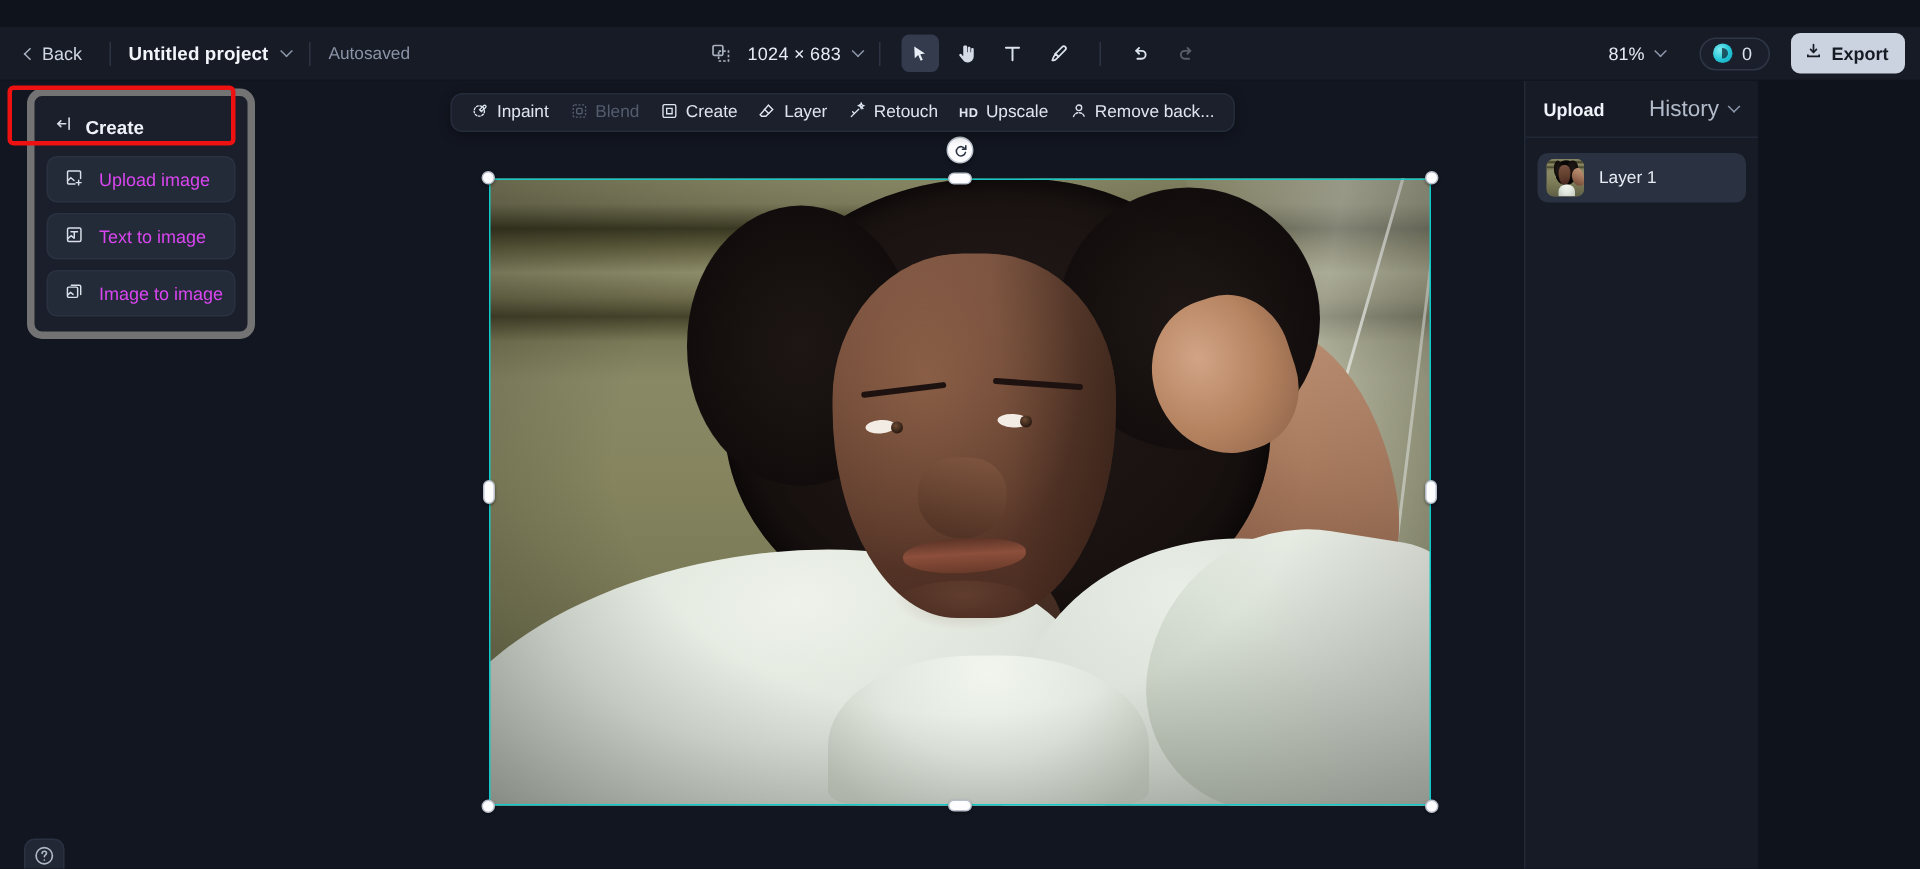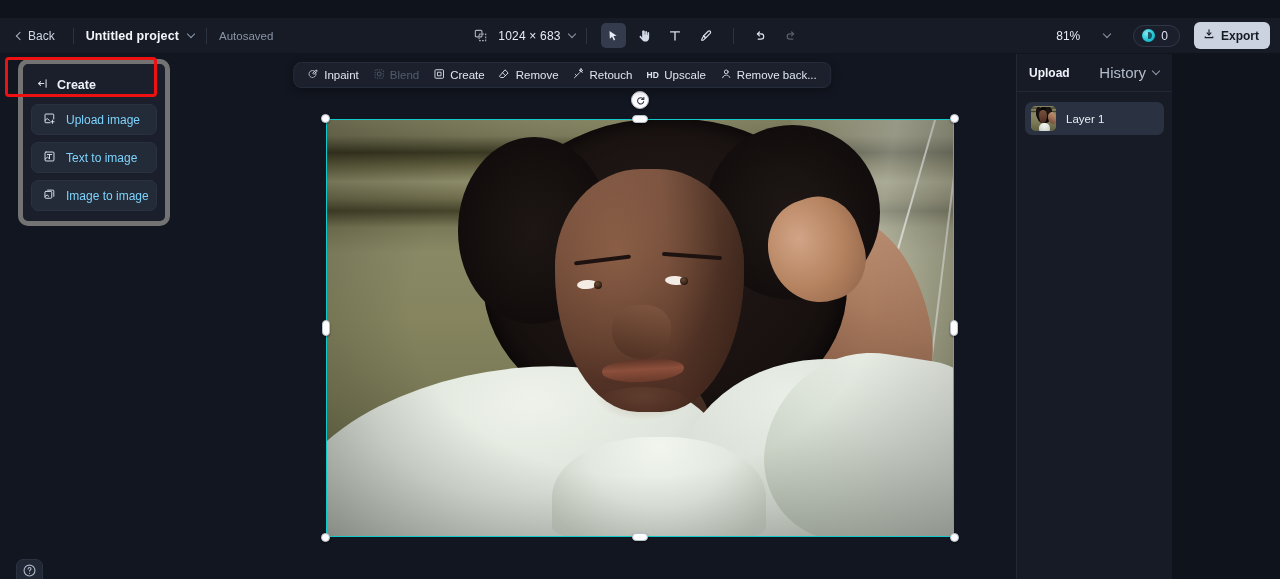--- a/index.html
+++ b/index.html
@@ -44,21 +44,21 @@
   .tool-btn {
     width: 25px; height: 25px; border-radius: 5px;
     display: flex; align-items: center; justify-content: center;
     cursor: pointer; margin: 0 3px;
   }
   .tool-btn.active { background: #333b4d; }
   .tool-btn.disabled { opacity: .33; cursor: default; }
 
   .tb-right { position: absolute; right: 10px; display: flex; align-items: center; height: 36px; gap: 0; }
   .zoom-val { color: #e6ebf3; font-size: 12px; }
-  .zoom-wrap { display: flex; align-items: center; gap: 24px; cursor: pointer; padding: 3px 5px; border-radius: 5px; }
+  .zoom-wrap { display: flex; align-items: center; gap: 8px; cursor: pointer; padding: 3px 5px; border-radius: 5px; }
   .credits {
     display: flex; align-items: center; gap: 6px;
     border: 1px solid #2f3747; border-radius: 13px;
     padding: 3px 11px 3px 8px; margin-left: 18px; cursor: pointer;
     background: #1a1f2b;
   }
   .coin {
     width: 13px; height: 13px; border-radius: 50%;
     background: radial-gradient(circle at 35% 33%, #7fe9ef 0%, #25c8d8 52%, #0e9ab4 100%);
     display: flex; align-items: center; justify-content: center;
@@ -85,21 +85,21 @@
   .create-head {
     display: flex; align-items: center; gap: 8px;
     padding: 4px 4px 10px 5px;
   }
   .create-title { color: #eef2f8; font-size: 12.5px; font-weight: bold; }
   .create-item {
     display: flex; align-items: center; gap: 10px;
     background: #232a38; border: 1px solid #2a3242;
     border-radius: 7px; height: 31px;
     padding-left: 11px; margin-bottom: 7px;
-    color: #7dd3fc; font-size: 12px; cursor: pointer;
+    color: #d946ef; font-size: 12px; cursor: pointer;
   }
   .create-item:last-child { margin-bottom: 0; }
   .ann-box {
     position: absolute; left: 5px; top: 39px;
     width: 152px; height: 40px;
     border: 3px solid #ee1111; border-radius: 4px;
     pointer-events: none; z-index: 40;
   }
 
   
@@ -441,21 +441,21 @@
         </span>
         <span>Create</span>
       </div>
       <div class="et-item">
         <span>
           <svg viewBox="0 0 16 16" width="12" height="12" fill="none" stroke="#dfe5ef" stroke-width="1.25" stroke-linecap="round">
               <path d="M9.4 2.8l3.8 3.8-6.1 6.1H3.3L2 11.4z"></path>
               <path d="M5.8 6.4l3.8 3.8"></path>
             </svg>
         </span>
-        <span>Remove</span>
+        <span>Layer</span>
       </div>
       <div class="et-item">
         <span>
           <svg viewBox="0 0 16 16" width="12" height="12" fill="none" stroke="#dfe5ef" stroke-width="1.2" stroke-linecap="round">
               <path d="M3 13l6.6-6.6"></path>
               <path d="M10.2 2.6l3.2 3.2"></path>
               <path d="M11.8 1l.7 1.6 1.6.7-1.6.7-.7 1.6-.7-1.6L9.5 3.3l1.6-.7z"></path>
               <path d="M4.2 8.6l1.4 1.4"></path>
             </svg>
         </span>

